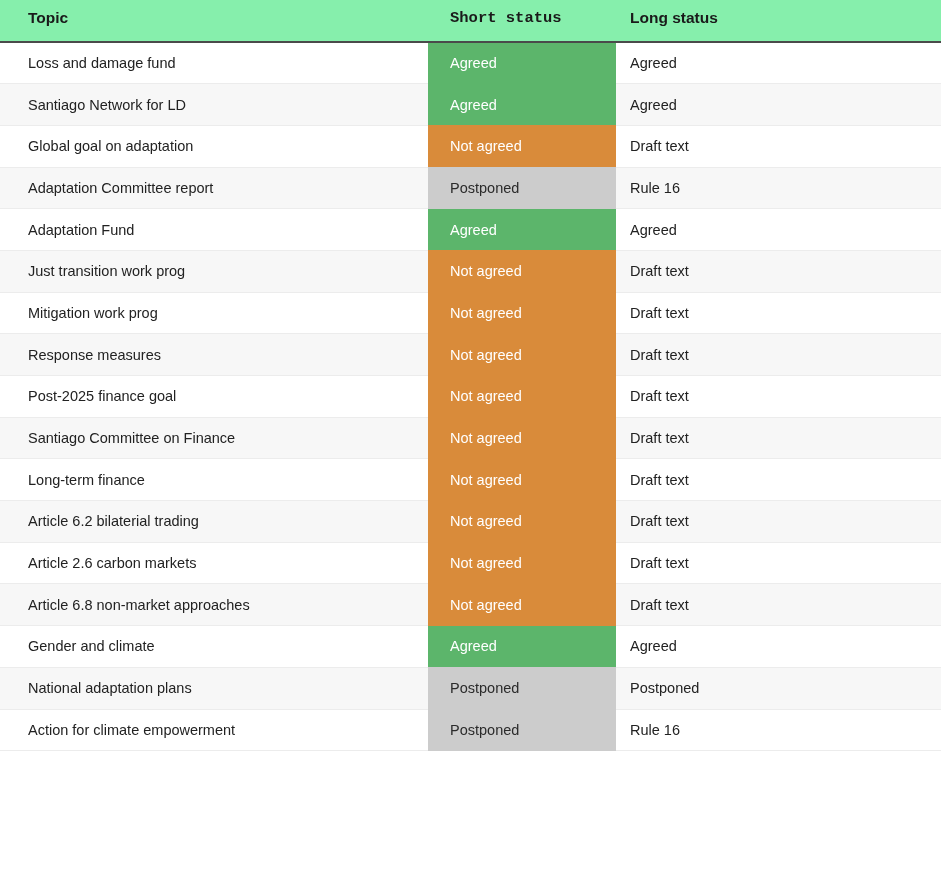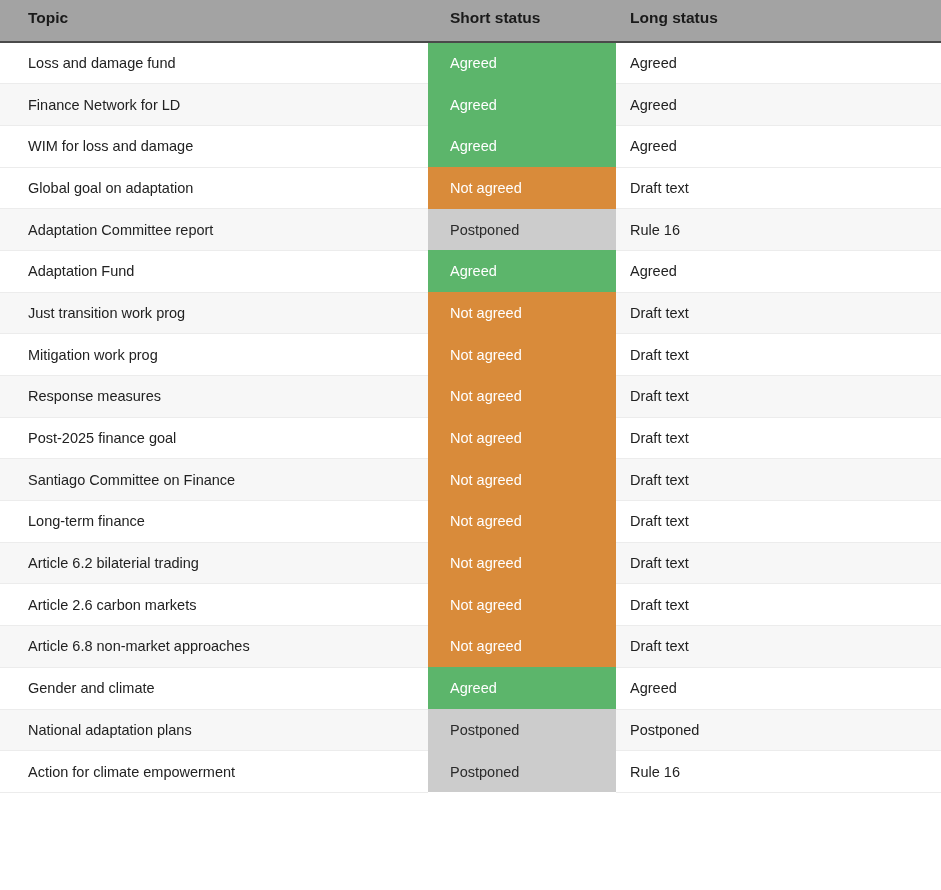--- a/index.html
+++ b/index.html
@@ -30,24 +30,24 @@
   thead th {
     font-size: 15.5px;
     font-weight: bold;
     color: #1a1a1a;
     text-align: left;
     padding: 0 0 14px 0;
     vertical-align: bottom;
     height: 42px;
     box-sizing: border-box;
     border-bottom: 2px solid #4a4a4a;
-    background: #a3a3a3;
+    background: #86efac;
   }
   thead th.th-topic { padding-left: 28px; }
-  thead th.th-short { padding-left: 22px; }
+  thead th.th-short { padding-left: 22px; font-family: Liberation Mono, monospace; }
   thead th.th-long  { padding-left: 14px; }
 
   
   tbody tr { height: 41.7px; }
   tbody tr.row-odd  { background: #ffffff; }
   tbody tr.row-even { background: #f7f7f7; }
 
   tbody td {
     font-size: 14.5px;
     color: #222222;
@@ -93,26 +93,21 @@
       <th class="th-long">Long status</th>
     </tr>
   </thead>
   <tbody id="table-body">
       <tr class="row-odd">
         <td class="cell-topic">Loss and damage fund</td>
         <td class="cell-short status-agreed">Agreed</td>
         <td class="cell-long">Agreed</td>
       </tr>
       <tr class="row-even">
-        <td class="cell-topic">Finance Network for LD</td>
-        <td class="cell-short status-agreed">Agreed</td>
-        <td class="cell-long">Agreed</td>
-      </tr>
-      <tr class="row-odd">
-        <td class="cell-topic">WIM for loss and damage</td>
+        <td class="cell-topic">Santiago Network for LD</td>
         <td class="cell-short status-agreed">Agreed</td>
         <td class="cell-long">Agreed</td>
       </tr>
       <tr class="row-odd">
         <td class="cell-topic">Global goal on adaptation</td>
         <td class="cell-short status-not-agreed">Not agreed</td>
         <td class="cell-long">Draft text</td>
       </tr>
       <tr class="row-even">
         <td class="cell-topic">Adaptation Committee report</td>

